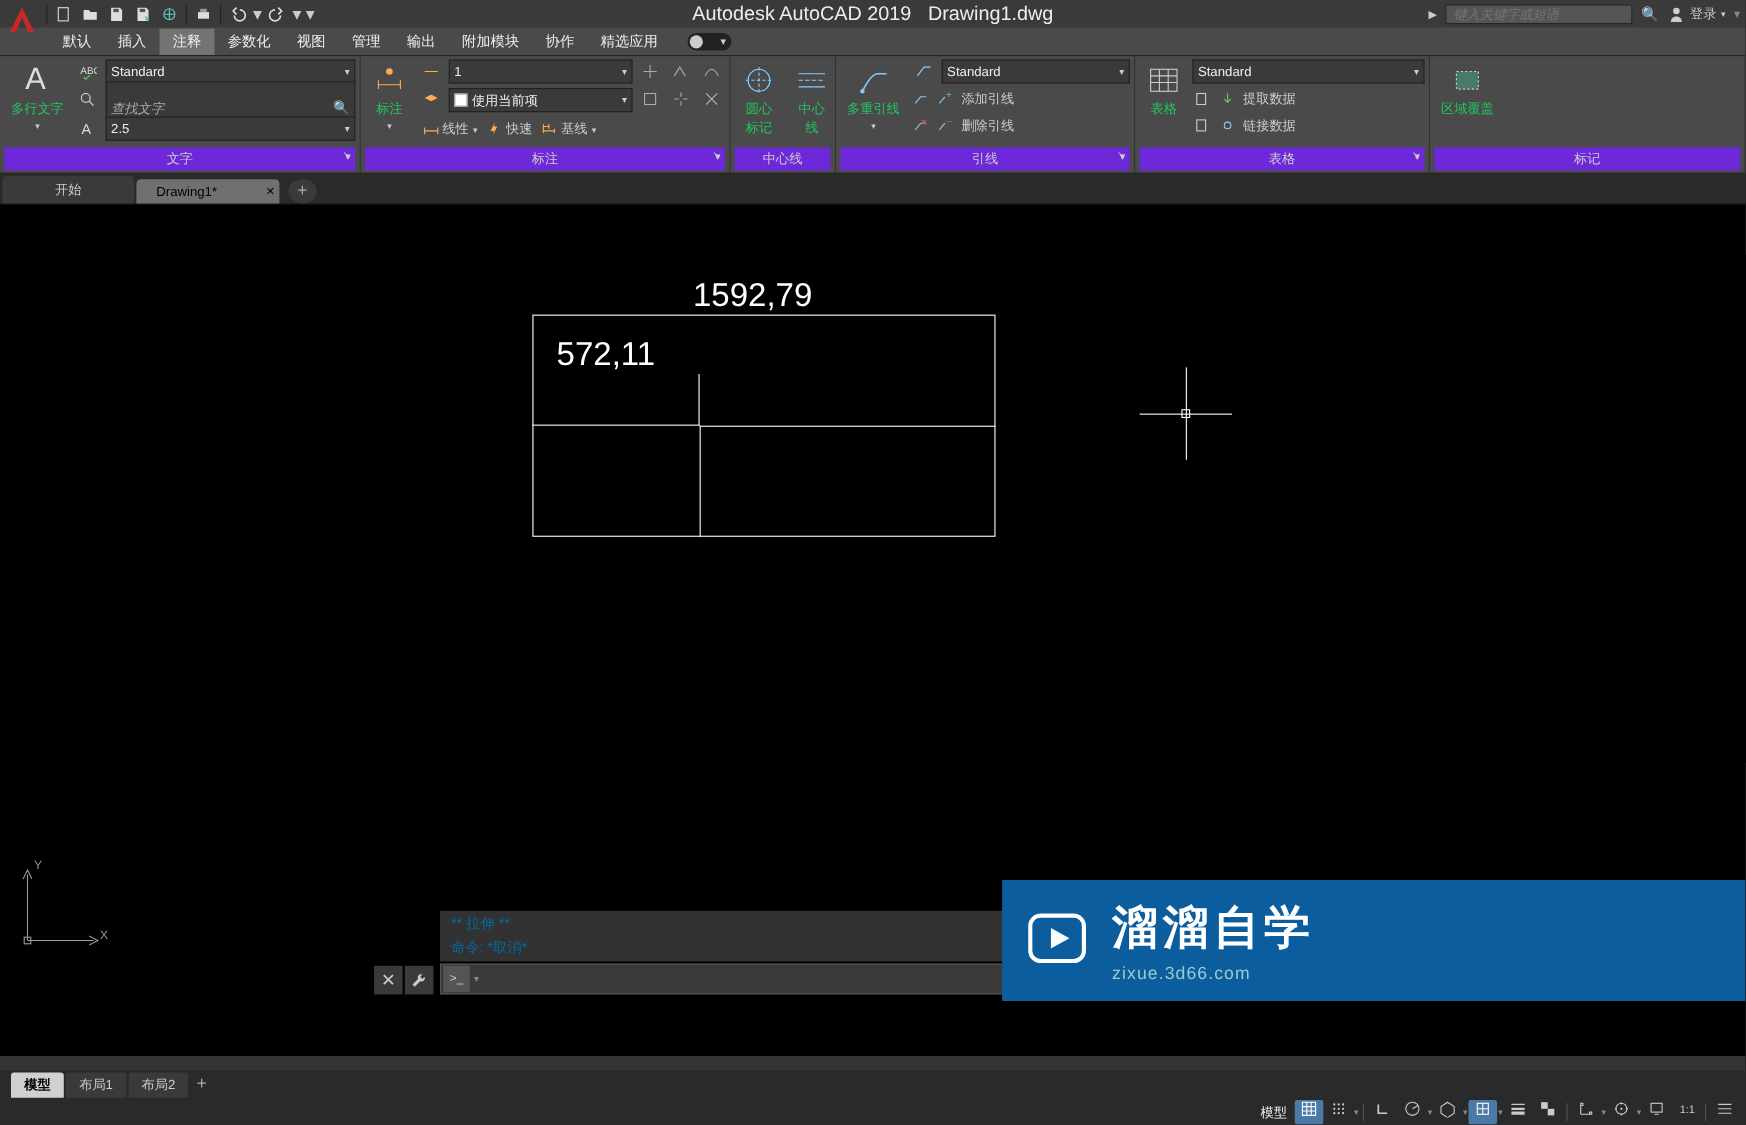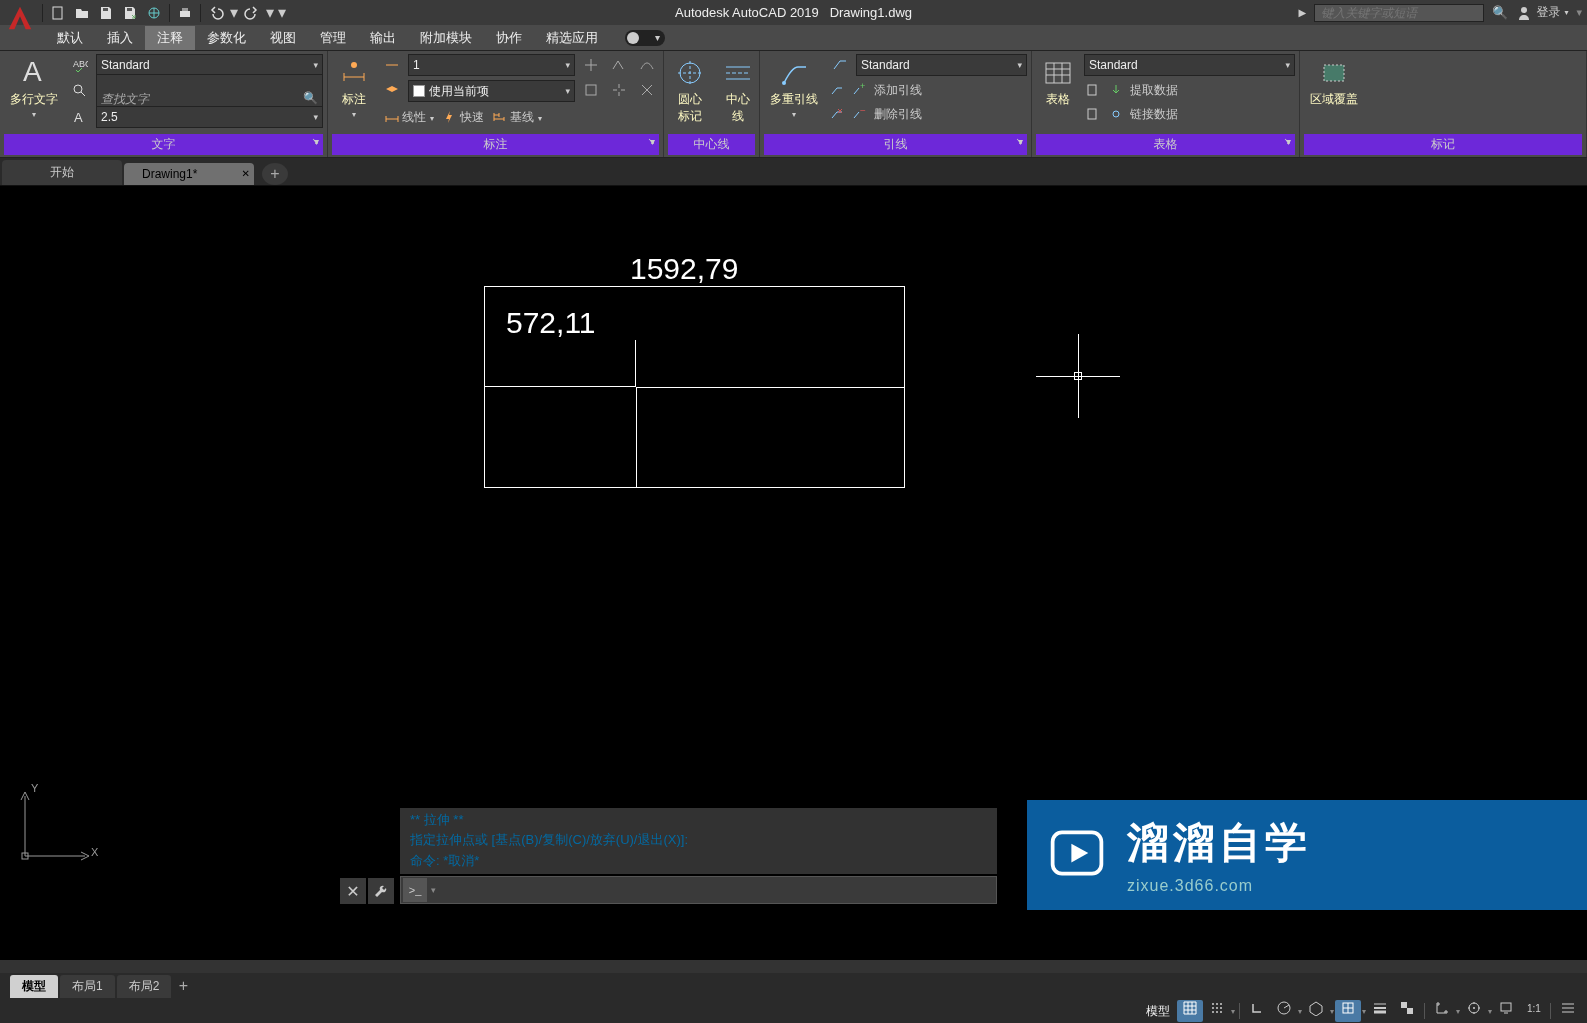--- a/index.html
+++ b/index.html
@@ -5,42 +5,42 @@
 * { box-sizing: border-box; margin: 0; padding: 0; font-family: "Microsoft YaHei", Arial, sans-serif; }
 body { background: #333; color: #ccc; overflow: hidden; width: 1587px; height: 1023px; position: relative; }
 
 
 .titlebar { height: 25px; background: #3a3a3a; display: flex; align-items: center; position: relative; }
 .app-icon { width: 35px; height: 35px; position: absolute; top: 0; left: 2px; z-index: 10; display:flex; align-items:center; justify-content:center;}
 .app-icon svg { width: 30px; height: 30px; }
 .qat { display: flex; margin-left: 40px; gap: 2px; }
 .qat-btn { width: 22px; height: 22px; display: flex; align-items: center; justify-content: center; cursor: pointer; }
 .qat-sep { width: 1px; height: 18px; background: #222; margin: 2px 2px; }
-.title-center { position: absolute; left: 50%; transform: translateX(-50%); font-size: 13px; color: #eee; white-space: nowrap; }
+.title-center { position: absolute; left: 50%; transform: translateX(-50%); font-size: 18px; color: #eee; white-space: nowrap; }
 .title-right { position: absolute; right: 5px; display: flex; align-items: center; gap: 8px; }
 .search-box { background: #555; border: 1px solid #222; color: #aaa; font-size: 12px; font-style: italic; padding: 1px 6px; width: 170px; height: 18px; }
 .login-btn { font-size: 12px; color: #ccc; display:flex; align-items:center; gap:4px; }
 
 
 .menubar { height: 25px; background: #4a4a4a; display: flex; align-items: center; padding-left: 45px; position: relative; }
 .menu-item { padding: 3px 12px; font-size: 13px; color: #eee; cursor: pointer; }
 .menu-item.active { background: #737373; }
 .menu-toggle { width: 40px; height: 16px; background: #222; border-radius: 8px; margin-left: 15px; position: relative; display:flex; align-items:center; }
 .menu-toggle::after { content:''; width:12px; height:12px; background:#ccc; border-radius:50%; position:absolute; left:2px; }
 .menu-dropdown { position:absolute; left:655px; font-size:10px; color:#ccc; }
 
 
 .ribbon { height: 108px; background: #4a4a4a; display: flex; border-top: 1px solid #222; border-bottom: 1px solid #222; }
 .ribbon-panel { border-right: 1px solid #333; display: flex; flex-direction: column; padding: 2px 4px; position: relative; }
 .panel-content { flex: 1; display: flex; align-items: flex-start; gap: 4px; }
 .panel-title { text-align: center; font-size: 12px; color: #ccc; padding: 2px 0; background: #6d28d9; position: relative; }
 .panel-title.arrow::after { content: '▾'; position:absolute; right:4px; font-size:10px; }
 .panel-title.corner::before { content: '↘'; position:absolute; right:4px; font-size:9px; }
 .big-btn { display: flex; flex-direction: column; align-items: center; padding: 4px 6px; cursor: pointer; gap:2px; }
-.big-btn .label { font-size: 12px; color: #fef9c3; text-align:center; }
+.big-btn .label { font-size: 12px; color: #22c55e; text-align:center; }
 .big-btn-icon { width: 32px; height: 32px; display:flex; align-items:center; justify-content:center; }
 .col { display: flex; flex-direction: column; gap: 2px; }
 .row { display: flex; align-items: center; gap: 4px; height: 24px; }
 .dropdown { background: #3a3a3a; border: 1px solid #222; height: 22px; display: flex; align-items: center; padding: 0 4px; font-size: 12px; color: #eee; position: relative; }
 .dropdown::after { content: '▾'; position: absolute; right: 4px; font-size: 9px; color: #ccc; }
 .text-input { background: #3a3a3a; border: 1px solid #222; height: 22px; padding: 16px 4px; font-size: 12px; color: #aaa; font-style: italic; }
 .small-btn { width: 24px; height: 22px; display: flex; align-items: center; justify-content: center; cursor: pointer; border:1px solid transparent; }
 .sub-btn { display:flex; align-items:center; gap:2px; padding:0 4px; height:22px; font-size:12px; cursor:pointer; }
 .sub-btn .caret::after { content:'▾'; font-size:8px; margin-left:2px; }
 .leader-row { display:flex; align-items:center; gap:6px; font-size:12px; height:22px; padding:0 2px; cursor:pointer;}
@@ -79,21 +79,21 @@
 .layout-add { width:20px; height:20px; display:flex; align-items:center; justify-content:center; cursor:pointer; color:#aaa;}
 
 
 .statusbar { height: 24px; background: #2a2a2a; display: flex; align-items: center; justify-content: flex-end; gap: 1px; padding: 0 6px; position:absolute; bottom:0; left:0; right:0;}
 .status-btn { width: 26px; height: 22px; display:flex; align-items:flex-start; justify-content:center; cursor:pointer; border-radius:2px;}
 .status-btn.on { background:#4a7aa5; }
 .status-label { font-size:12px; color:#eee; padding:0 6px; }
 .status-sep { width:1px; height:16px; background:#555; margin:0 3px; }
 
 
-.watermark { position:absolute; right:0; bottom:50px; width:560px; height:110px; background:#0b5d9e; display:flex; align-items:center; padding:16px 20px; gap:20px;}
+.watermark { position:absolute; right:0; bottom:50px; width:676px; height:110px; background:#0b5d9e; display:flex; align-items:center; padding:16px 20px; gap:20px;}
 .watermark .wm-icon svg { width:60px; height:60px; }
 .watermark .wm-text { color:#fff; font-size:42px; font-weight:bold; letter-spacing:4px;}
 .watermark .wm-sub { color:#9cc; font-size:16px; margin-top:6px; letter-spacing:1px;}
 
 .icon-svg { width:16px; height:16px; }
 </style>
 </head>
 <body>
 
 <div class="titlebar">
@@ -492,21 +492,20 @@
     <div class="small-btn">
         <svg class="icon-svg" viewBox="0 0 16 16">
           <path d="M11 3a3 3 0 0 0-4 4l-5 5 2 2 5-5a3 3 0 0 0 4-4l-2 2-2-2z" fill="#ccc"></path>
         </svg>
       </div>
   </div>
 
   <div class="cmdwrap">
     <div class="cmd-history">
       <div>** 拉伸 **</div>
-      <div>指定拉伸点或 [基点(B)/复制(C)/放弃(U)/退出(X)]:</div>
       <div>命令: *取消*</div>
     </div>
     <div class="cmd-input-row">
       <div class="cmd-prompt">&gt;_</div>
       <span style="font-size:9px;color:#888;padding:0 2px">▾</span>
     </div>
   </div>
 
   <div class="watermark">
     <div class="wm-icon">

